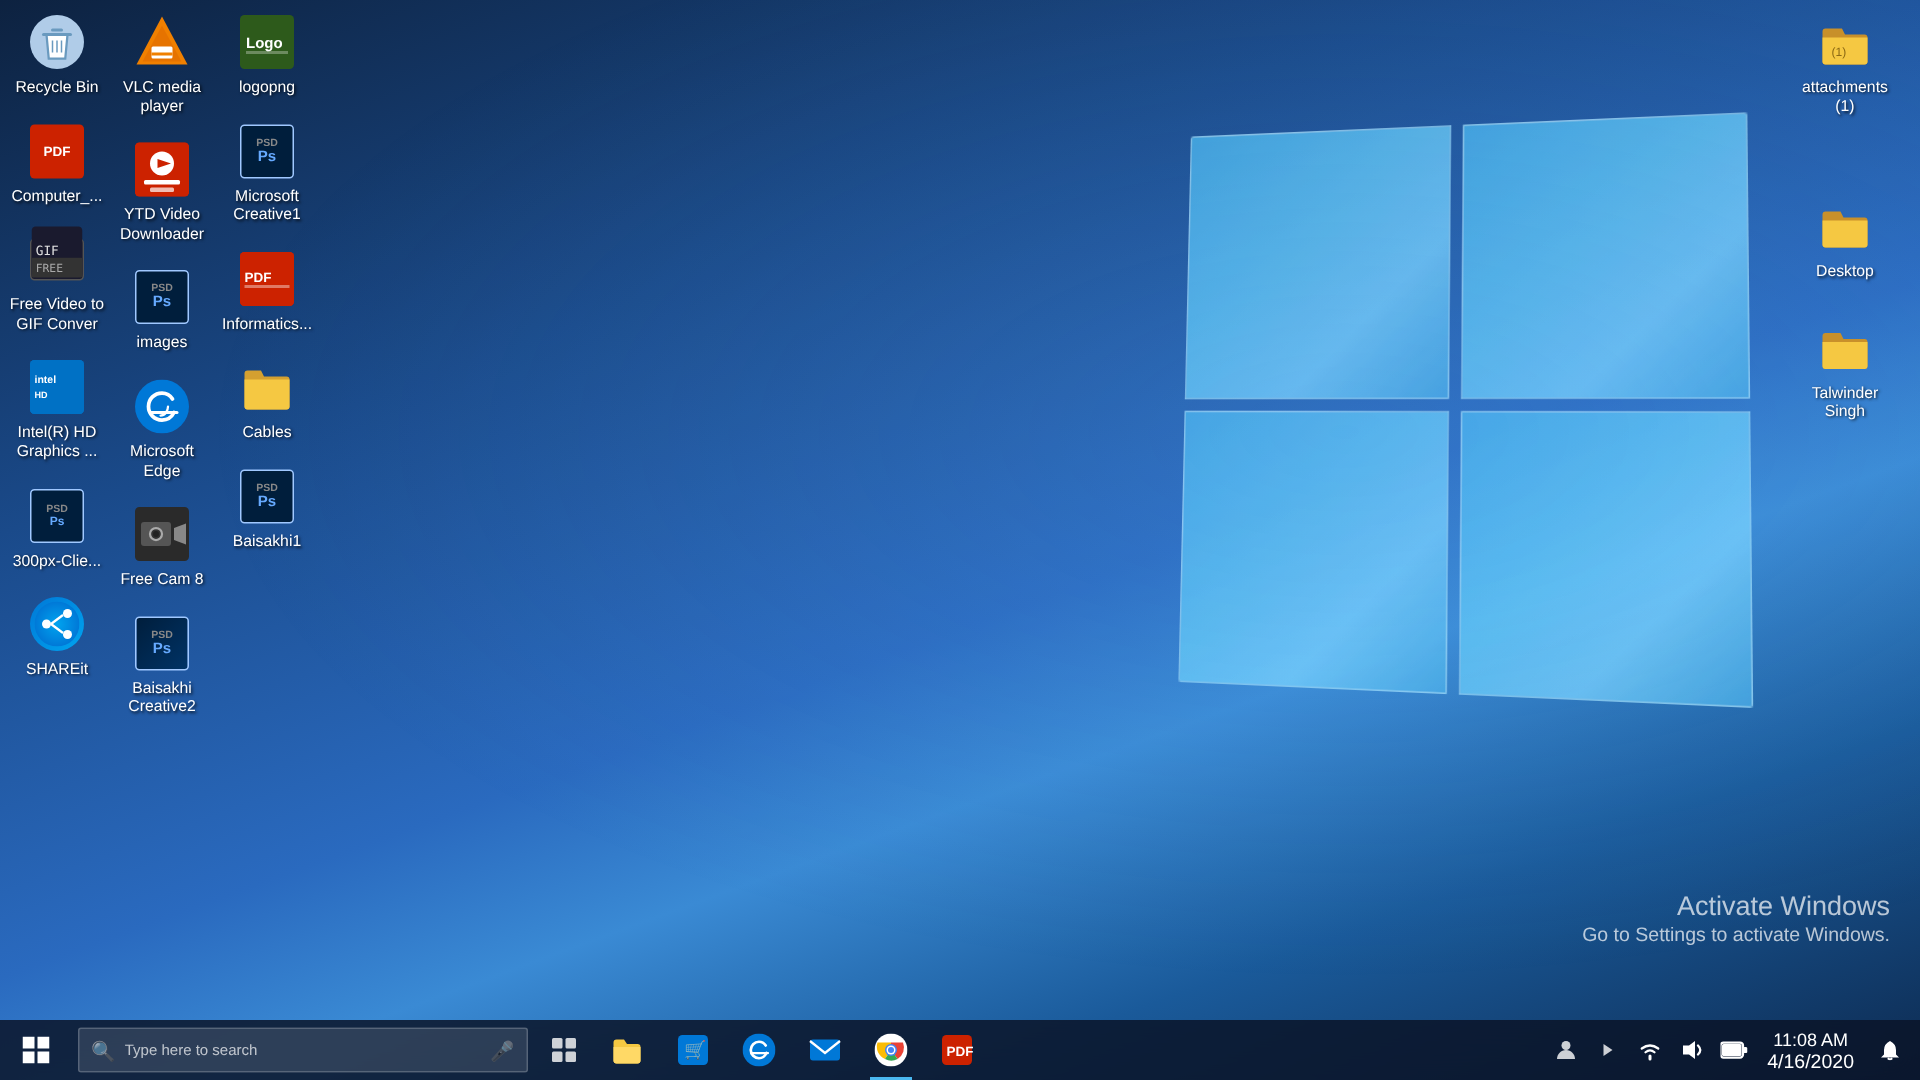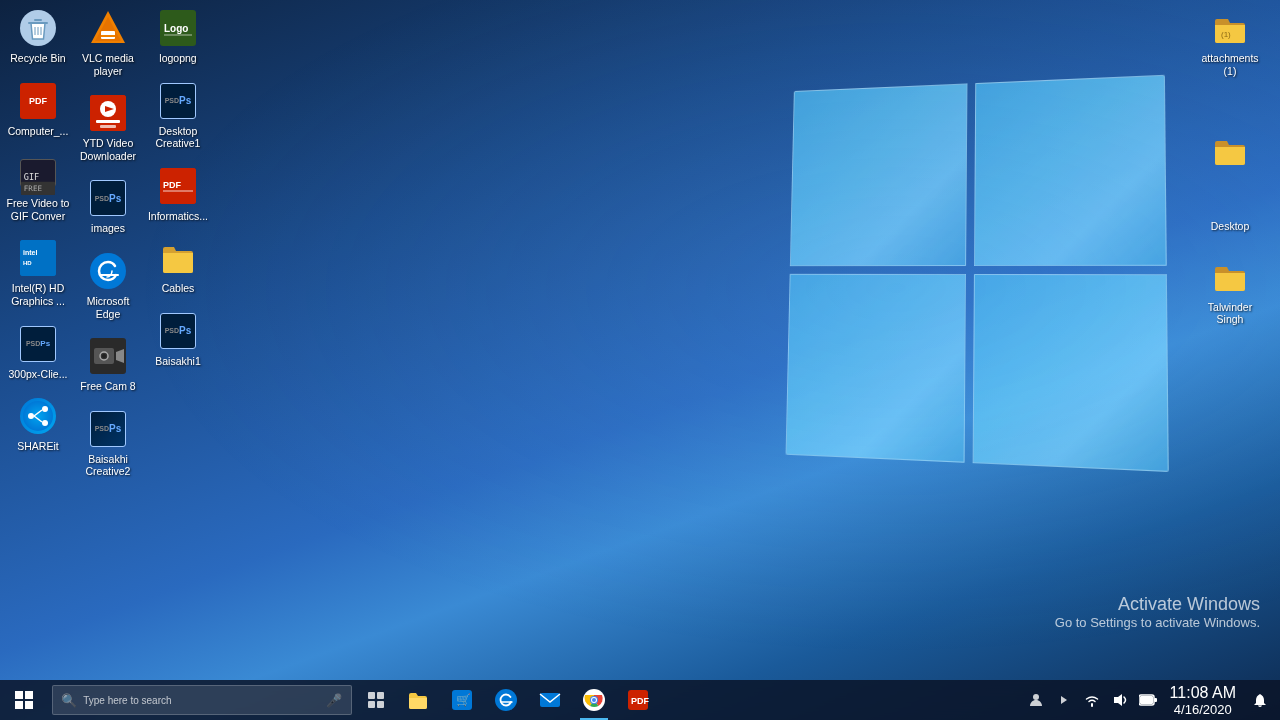--- a/index.html
+++ b/index.html
@@ -283,21 +283,21 @@
       align-items: center;
       justify-content: center;
       padding: 0 8px;
       cursor: pointer;
       height: 40px;
       min-width: 65px;
     }
 
     .clock .time {
       color: white;
-      font-size: 16px;
+      font-size: 12px;
     }
 
     .clock .date {
       color: white;
       font-size: 13px;
     }
 
     .notification-btn {
       width: 32px;
       height: 40px;
@@ -330,21 +330,21 @@
 
     .psd-icon {
       background: #001e3c;
       color: #a0c8ff;
       font-size: 9px;
       font-weight: bold;
       border-radius: 3px;
       width: 36px;
       height: 36px;
       display: flex;
-      flex-direction: row;
+      flex-direction: column;
       align-items: center;
       justify-content: center;
       border: 1px solid #a0c8ff;
     }
 
     .pdf-icon {
       background: #cc2200;
       color: white;
       font-size: 9px;
       font-weight: bold;
@@ -357,21 +357,21 @@
     }
 
     .gif-icon {
       background: #1a1a2e;
       color: #e0e0e0;
       font-size: 10px;
       border-radius: 3px;
       width: 36px;
       height: 28px;
       display: flex;
-      align-items: flex-start;
+      align-items: flex-end;
       justify-content: center;
       border: 1px solid #555;
     }
 
     .intel-icon {
       background: #0071c5;
       color: white;
       font-size: 8px;
       font-weight: bold;
       border-radius: 3px;
@@ -583,21 +583,21 @@
         <span class="icon-label">logopng</span>
       </div>
 
       <div class="desktop-icon">
         <div class="icon-img">
           <div class="psd-icon">
             <span style="font-size:7px;color:#888">PSD</span>
             <span style="font-size:10px;font-weight:bold;color:#6af">Ps</span>
           </div>
         </div>
-        <span class="icon-label">Desktop Creative1</span>
+        <span class="icon-label">Microsoft Creative1</span>
       </div>
 
       <div class="desktop-icon">
         <div class="icon-img">
           <div class="pdf-icon">
             <svg width="36" height="36" viewBox="0 0 36 36">
               <rect width="36" height="36" fill="#cc2200" rx="3"></rect>
               <text x="3" y="20" font-size="9" fill="white" font-family="Arial" font-weight="bold">PDF</text>
               <rect x="3" y="22" width="30" height="2" fill="rgba(255,255,255,0.4)"></rect>
             </svg>
@@ -634,21 +634,21 @@
           <svg width="38" height="38" viewBox="0 0 38 38">
             <path d="M4 12 Q4 10 6 10 L17 10 L19 14 L32 14 Q34 14 34 16 L34 32 Q34 34 32 34 L6 34 Q4 34 4 32 Z" fill="#c8902a"></path>
             <path d="M4 16 L34 16 L34 32 Q34 34 32 34 L6 34 Q4 34 4 32 Z" fill="#f5c842"></path>
             <text x="10" y="28" font-size="8" fill="#8B6914">(1)</text>
           </svg>
         </div>
         <span class="icon-label">attachments (1)</span>
       </div>
 
 
-      <div class="desktop-icon" style="margin-top: 40px; gap: 45px;">
+      <div class="desktop-icon" style="margin-top: 40px;">
         <div class="icon-img">
           <svg width="36" height="36" viewBox="0 0 36 36">
             <path d="M3 10 Q3 8 5 8 L15 8 L17 12 L31 12 Q33 12 33 14 L33 30 Q33 32 31 32 L5 32 Q3 32 3 30 Z" fill="#c8902a"></path>
             <path d="M3 14 L33 14 L33 30 Q33 32 31 32 L5 32 Q3 32 3 30 Z" fill="#f5c842"></path>
           </svg>
         </div>
         <span class="icon-label">Desktop</span>
       </div>
 
       <div class="desktop-icon" style="margin-top: 10px;">

